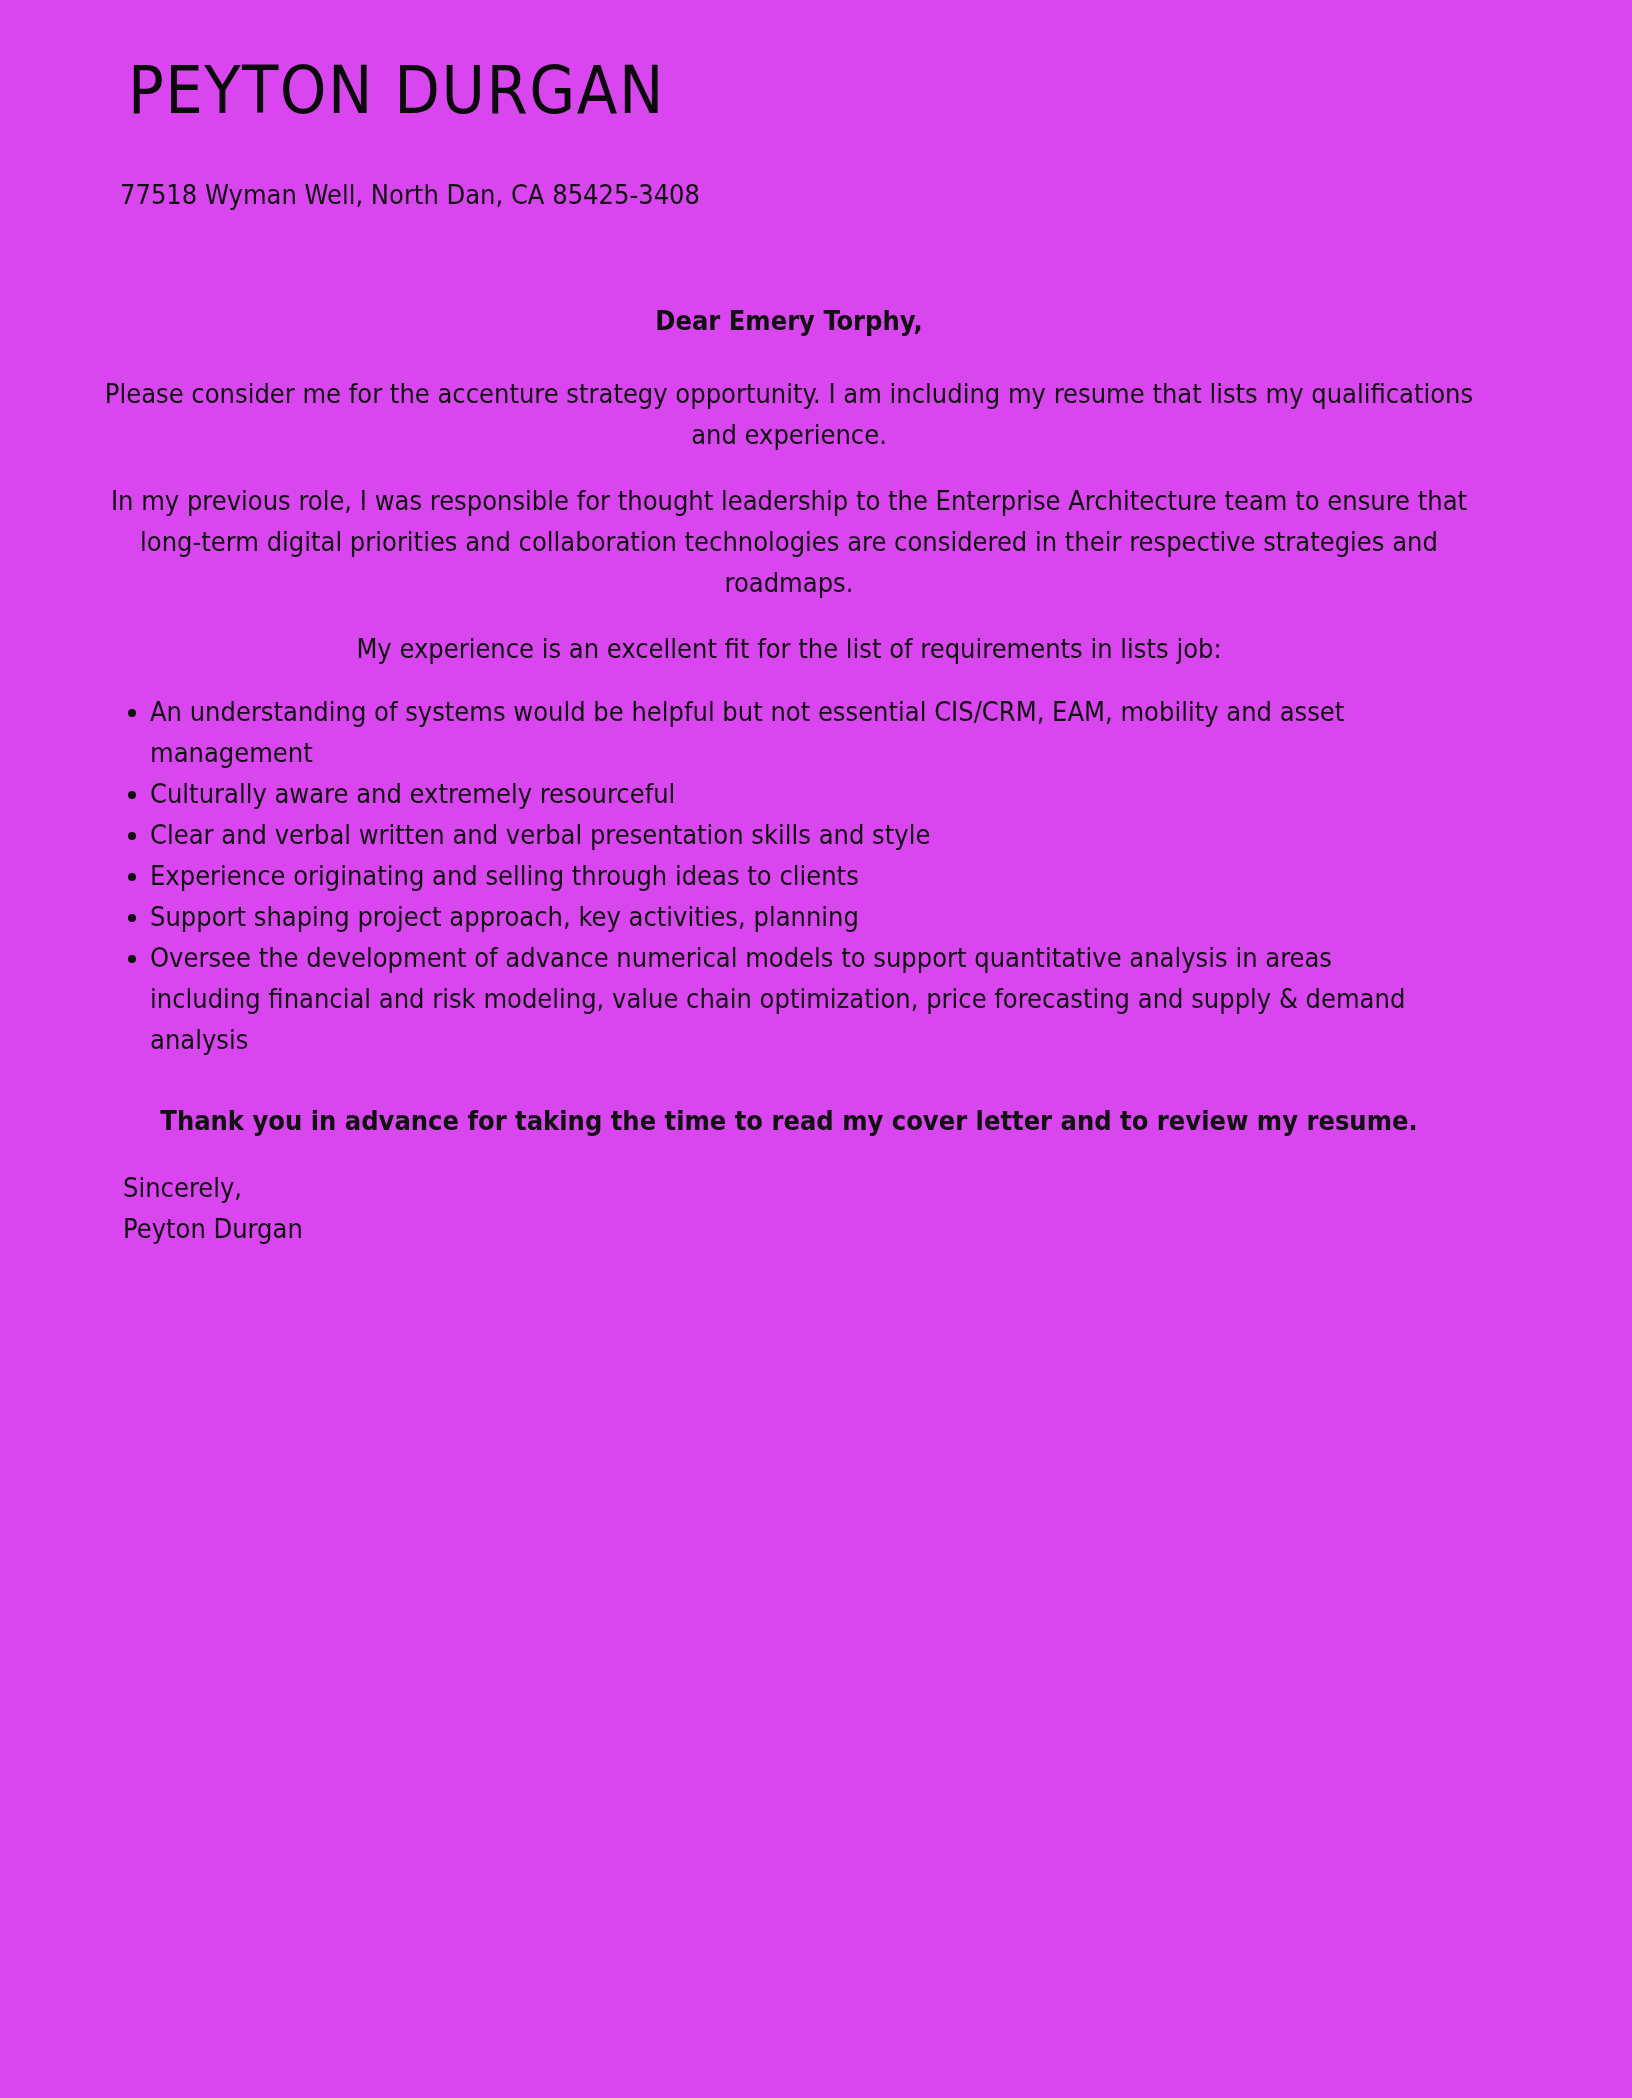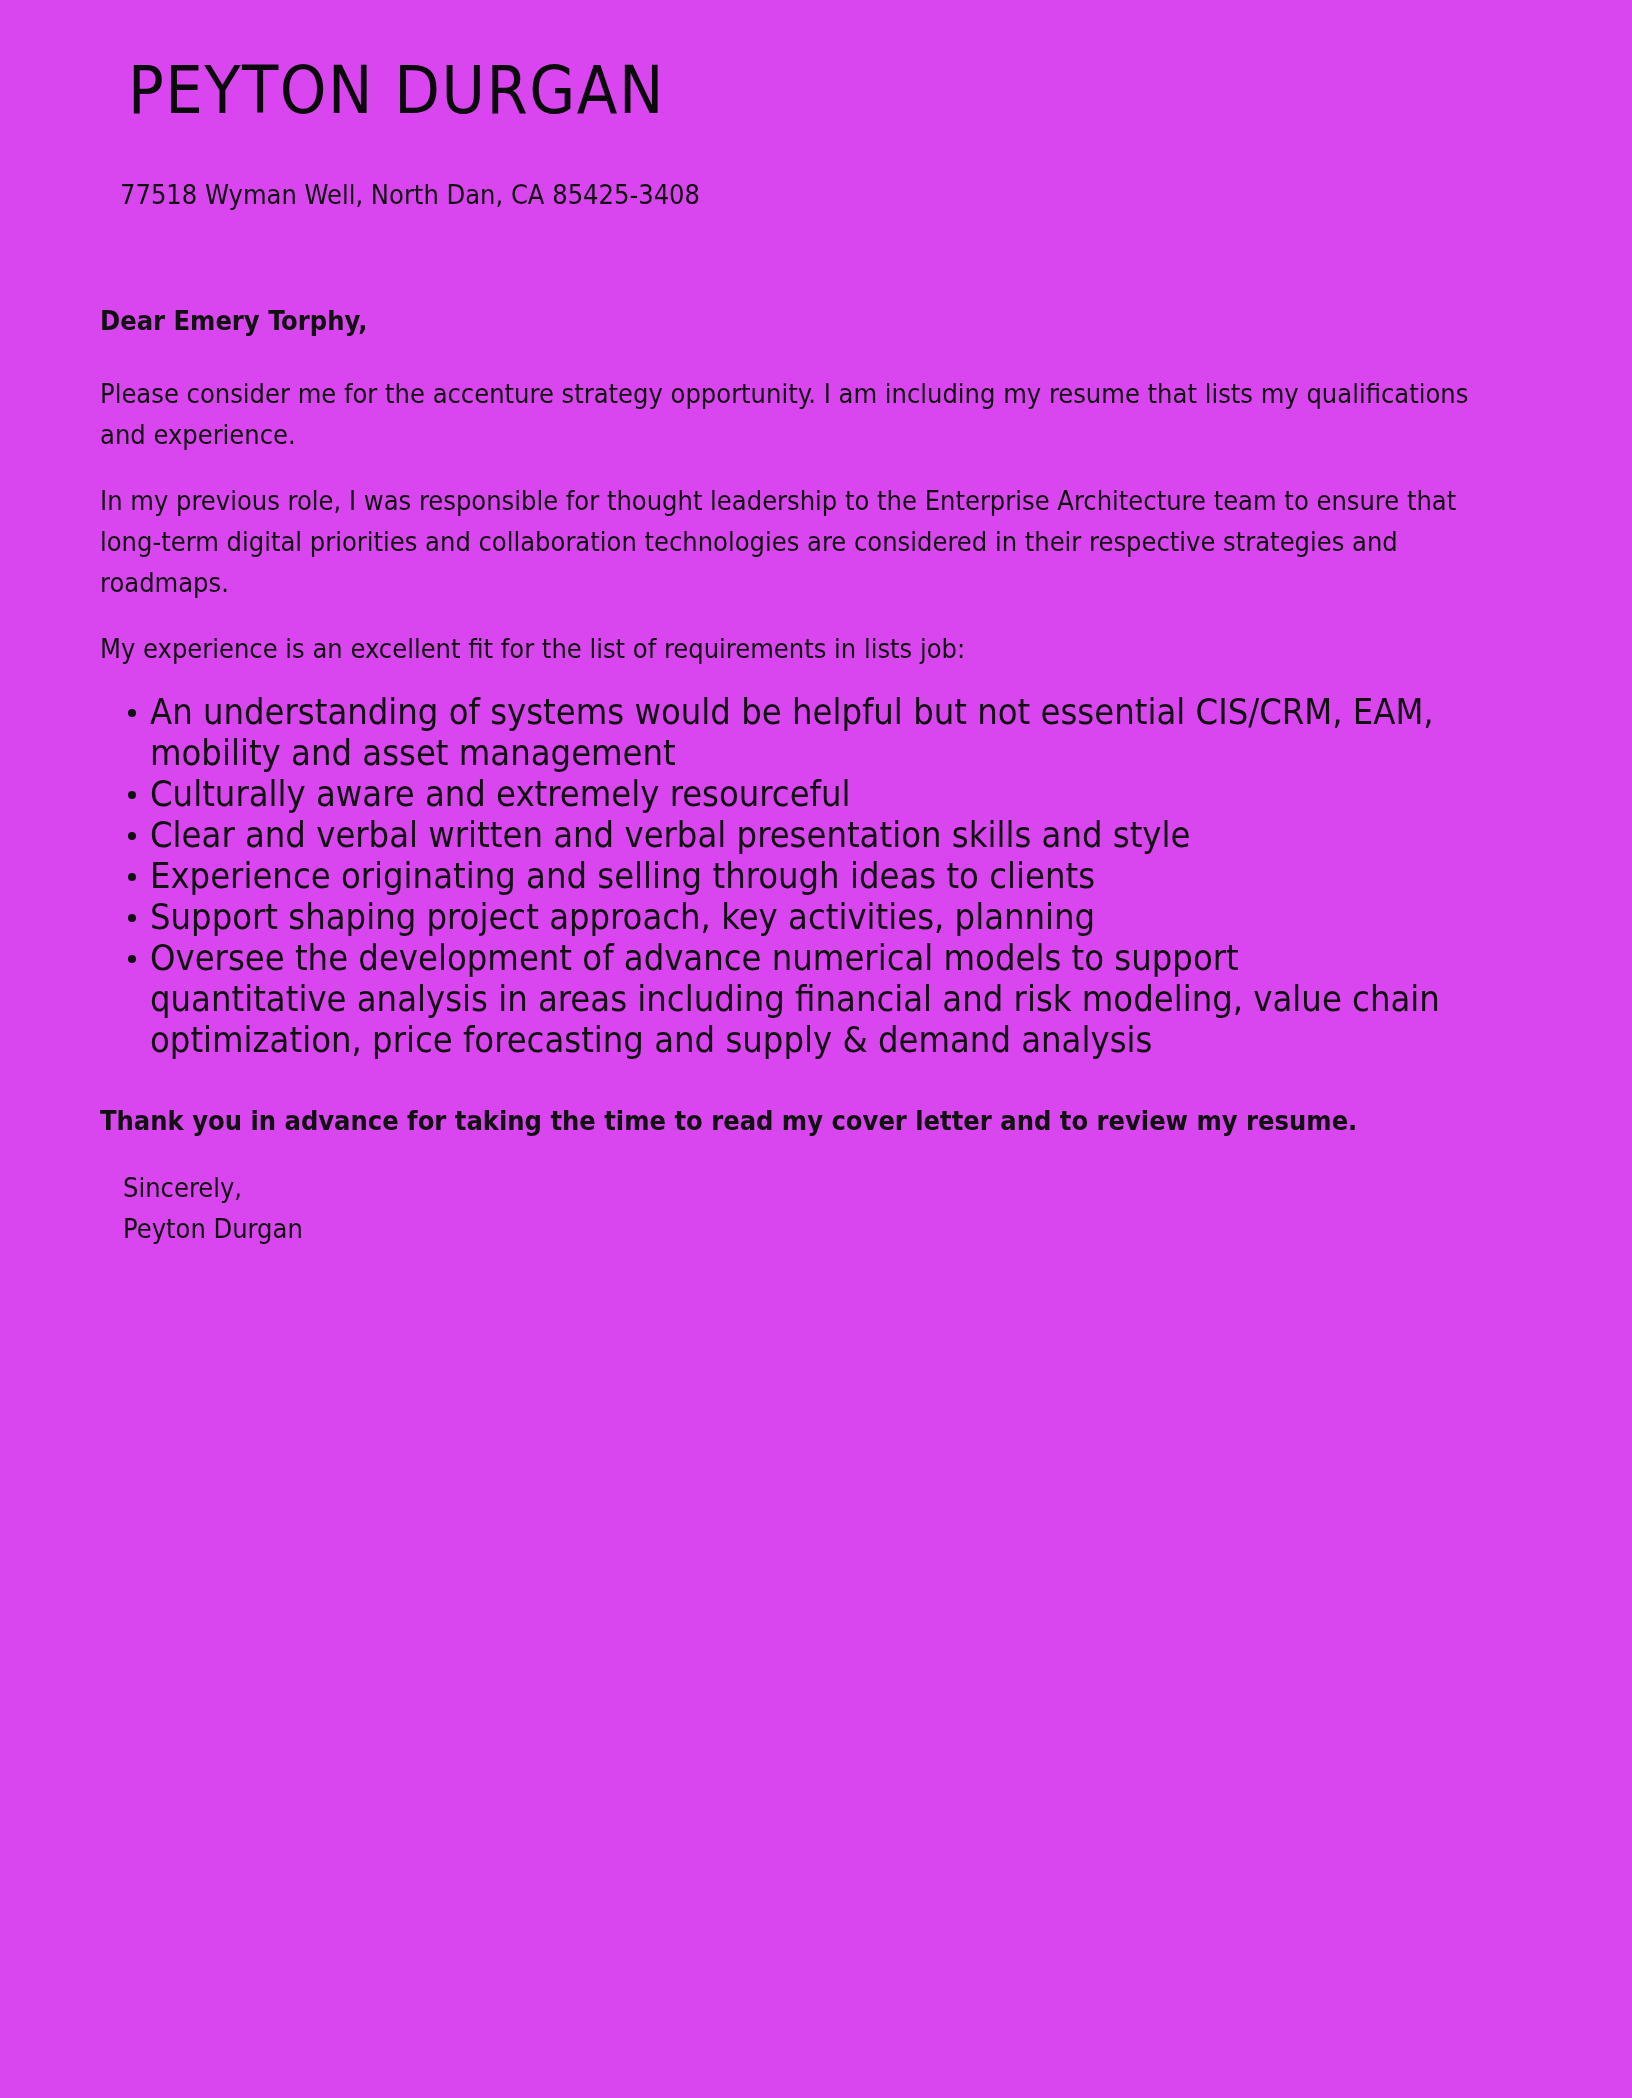--- a/index.html
+++ b/index.html
@@ -58,21 +58,21 @@
     left: 100px;
     top: 300px;
     width: 1378px;
   }
   .para {
     font-size: 27px;
     line-height: 41px;
     font-weight: 400;
     margin: 0 0 25px 0;
     color: #111111;
-    text-align: left;
+    text-align: center;
   }
   .para.bold {
     font-weight: 700;
   }
   .para.salutation {
     margin-bottom: 32px;
   }
   .para.intro-list {
     margin-bottom: 22px;
   }
@@ -82,21 +82,21 @@
   }
 
   
   .req-list {
     list-style: none;
     margin: 0 0 0 0;
     padding: 0;
   }
   .req-item {
     position: relative;
-    font-size: 36px;
+    font-size: 27px;
     line-height: 41px;
     font-weight: 400;
     color: #111111;
     padding-left: 50px;
     margin: 0 0 0 0;
   }
   .req-item .bullet-dot {
     position: absolute;
     left: 28px;
     top: 0;

